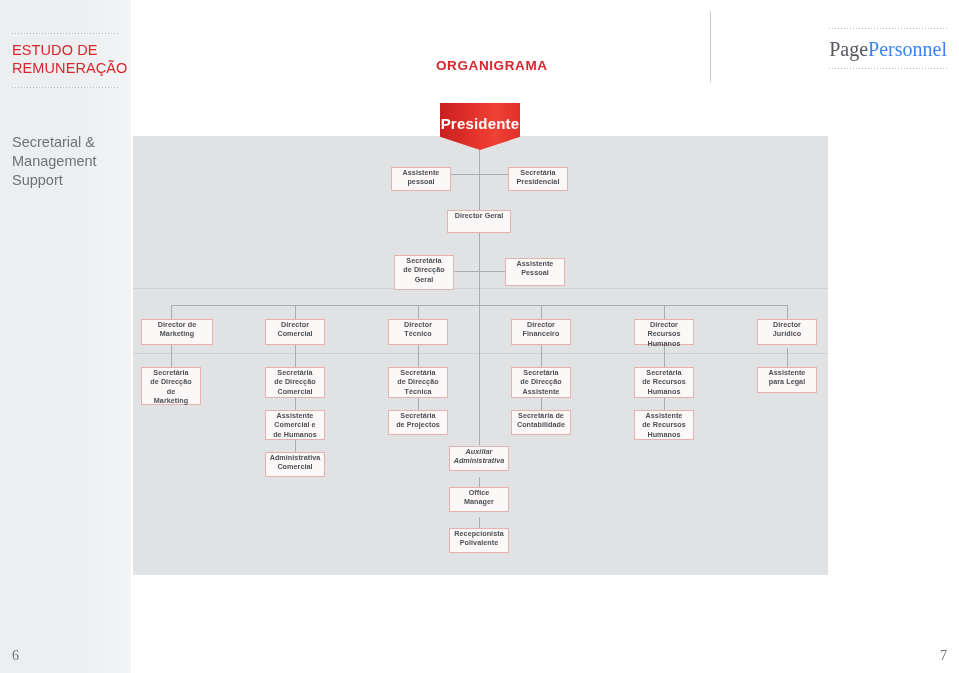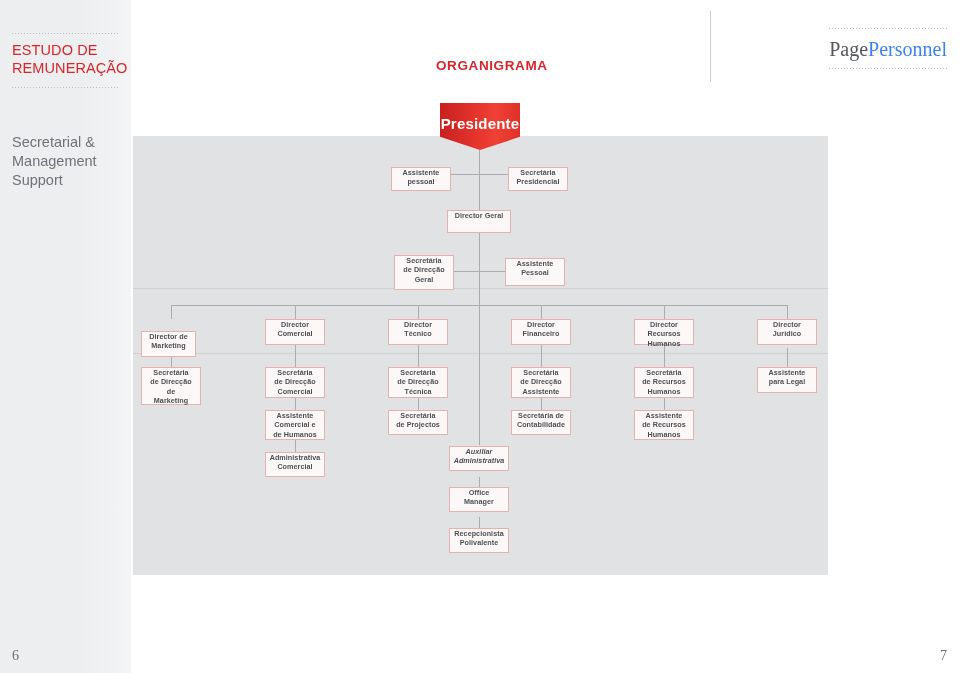--- a/index.html
+++ b/index.html
@@ -191,21 +191,21 @@
         <div>Geral</div>
       </span>
   </div>
   <div class="node" style="left:505px;top:258px;width:60px;height:28px;">
     <span>
         <div>Assistente</div>
         <div>Pessoal</div>
       </span>
   </div>
 
-  <div class="node" style="left:141px;top:319px;width:55px;height:26px;margin-top:12px;">
+  <div class="node" style="left:141px;top:319px;width:72px;height:26px;">
     <span>
         <div>Director de</div>
         <div>Marketing</div>
       </span>
   </div>
   <div class="node" style="left:265px;top:319px;width:60px;height:26px;">
     <span>
         <div>Director</div>
         <div>Comercial</div>
       </span>

